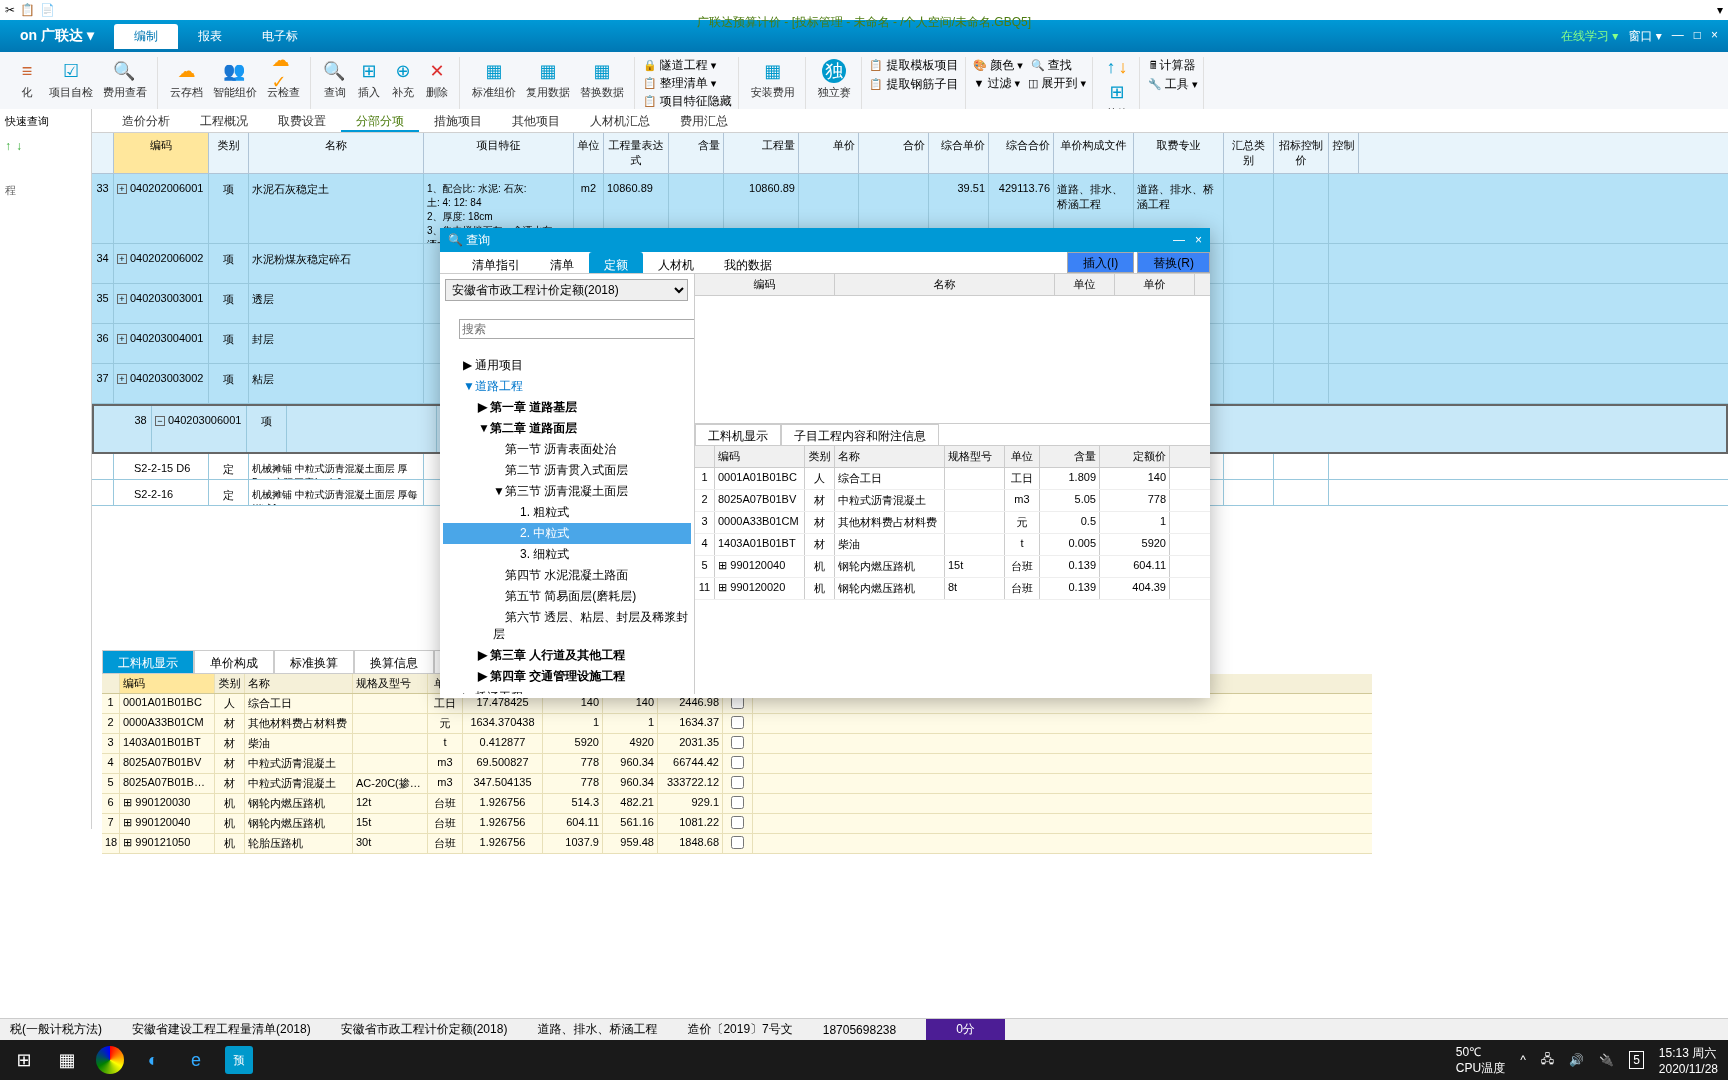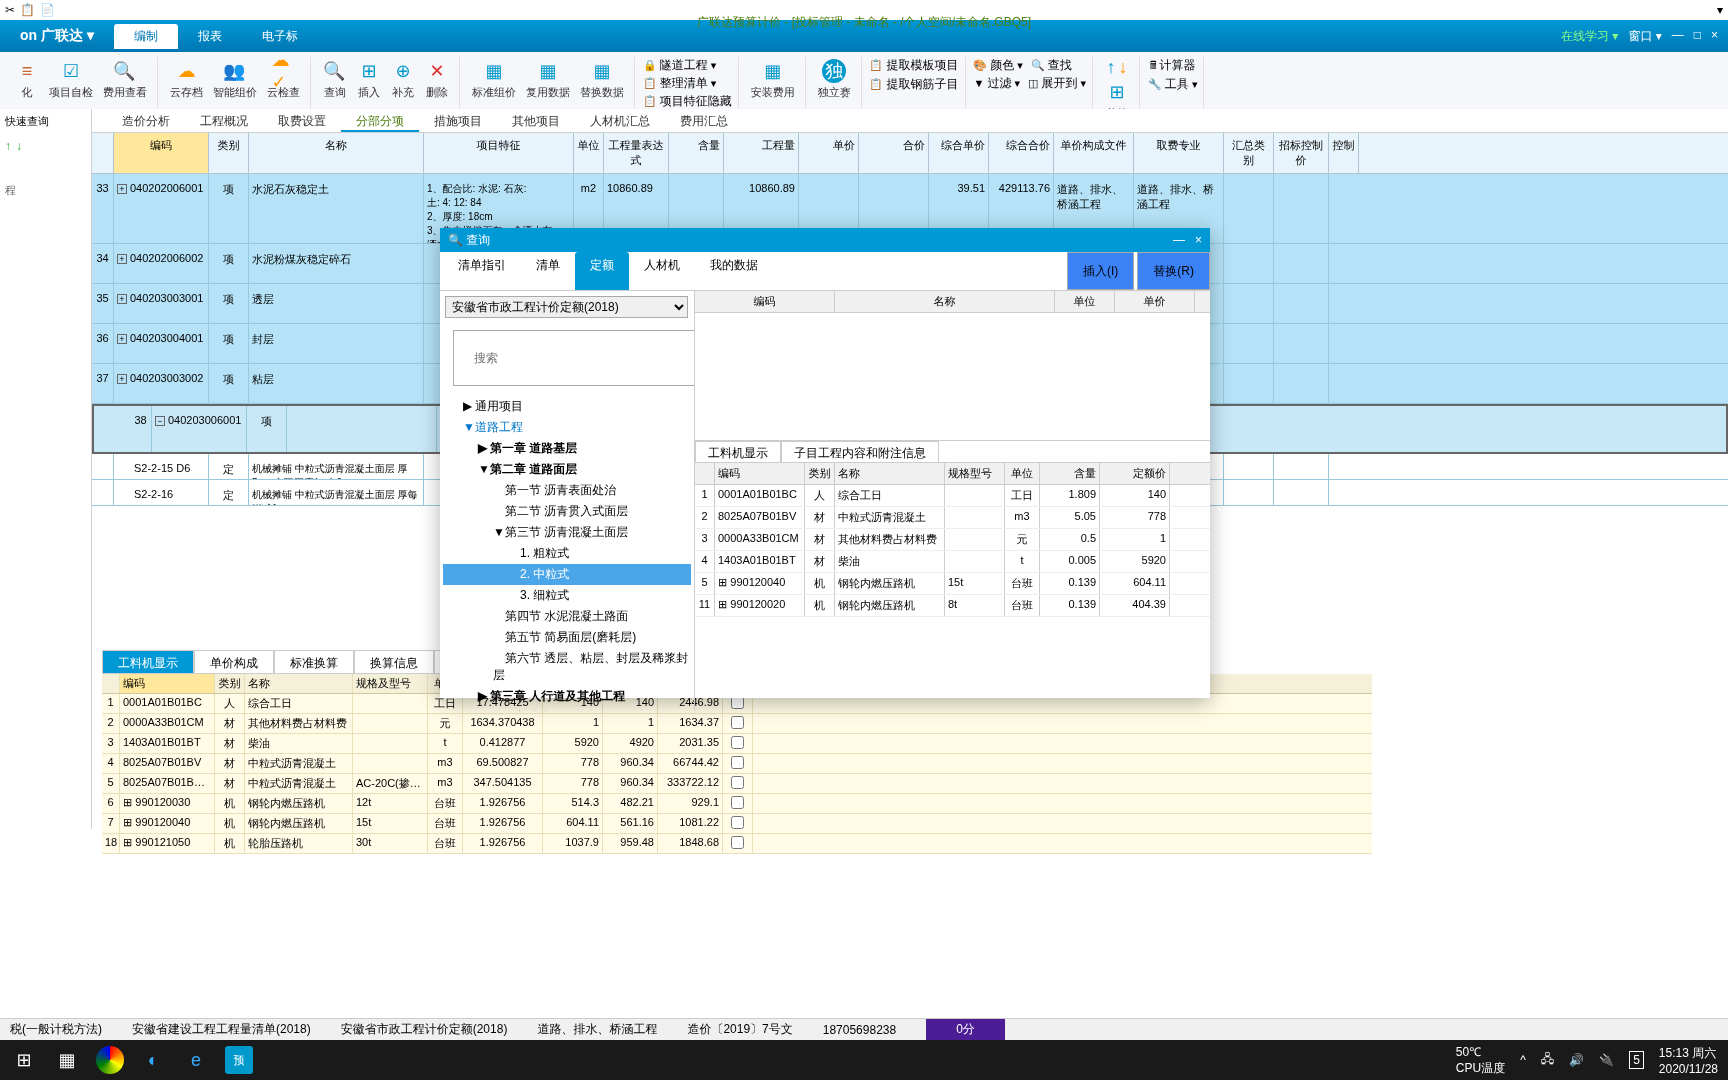--- a/index.html
+++ b/index.html
@@ -42,27 +42,27 @@
 .c-price { width: 60px; text-align: right; }
 .c-total { width: 70px; text-align: right; }
 .c-cprice { width: 60px; text-align: right; }
 .c-ctotal { width: 65px; text-align: right; }
 .c-file { width: 80px; }
 .c-prof { width: 90px; }
 .c-sumcat { width: 50px; }
 .c-ctrl { width: 55px; }
 .dialog { position: absolute; left: 440px; top: 228px; width: 770px; height: 470px; background: #fff; box-shadow: 0 4px 20px rgba(0,0,0,0.3); z-index: 100; }
 .dialog-title { height: 24px; background: #0099d6; color: #fff; display: flex; align-items: center; padding: 0 8px; justify-content: space-between; }
-.dialog-tabs { height: 39px; border-bottom: 1px solid #ccc; display: flex; padding-left: 3px; }
+.dialog-tabs { height: 22px; border-bottom: 1px solid #ccc; display: flex; padding-left: 17px; }
 .dlg-tab { padding: 5px 15px; cursor: pointer; }
 .dlg-tab.active { background: #0099d6; color: #fff; border-radius: 3px 3px 0 0; }
 .dialog-body { display: flex; height: 420px; }
 .tree-panel { width: 255px; border-right: 1px solid #ccc; overflow-y: auto; padding: 3px; }
 .tree-combo { width: 98%; border: 1px solid #aaa; padding: 2px; margin: 2px; }
-.tree-search { width: 98%; border: 1px solid #aaa; padding: 20px; margin: 10px; }
+.tree-search { width: 98%; border: 1px solid #aaa; padding: 2px; margin: 16px; }
 .tree-item { padding: 2px 0 2px 20px; cursor: pointer; }
 .tree-item.l1 { padding-left: 20px; }
 .tree-item.l2 { padding-left: 35px; font-weight: bold; }
 .tree-item.l3 { padding-left: 50px; }
 .tree-item.l4 { padding-left: 65px; }
 .tree-item.sel { background: #4aa6e8; color: #fff; }
 .tree-expand { display: inline-block; width: 12px; }
 .result-panel { flex: 1; display: flex; flex-direction: column; }
 .result-top { height: 150px; border-bottom: 1px solid #ccc; }
 .result-tabs { height: 22px; border-bottom: 1px solid #ccc; display: flex; }

